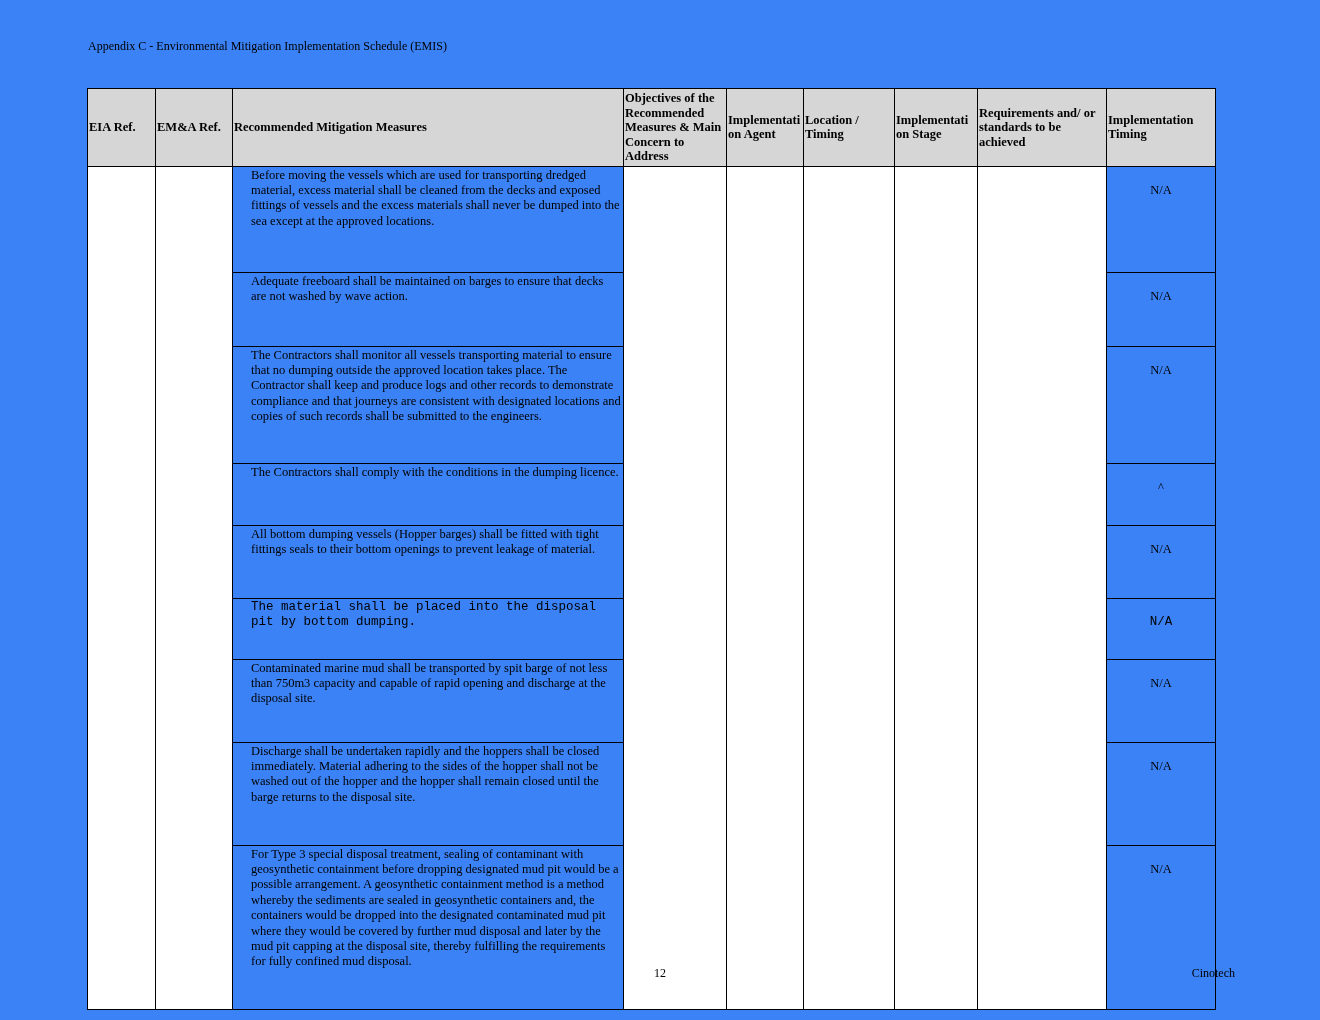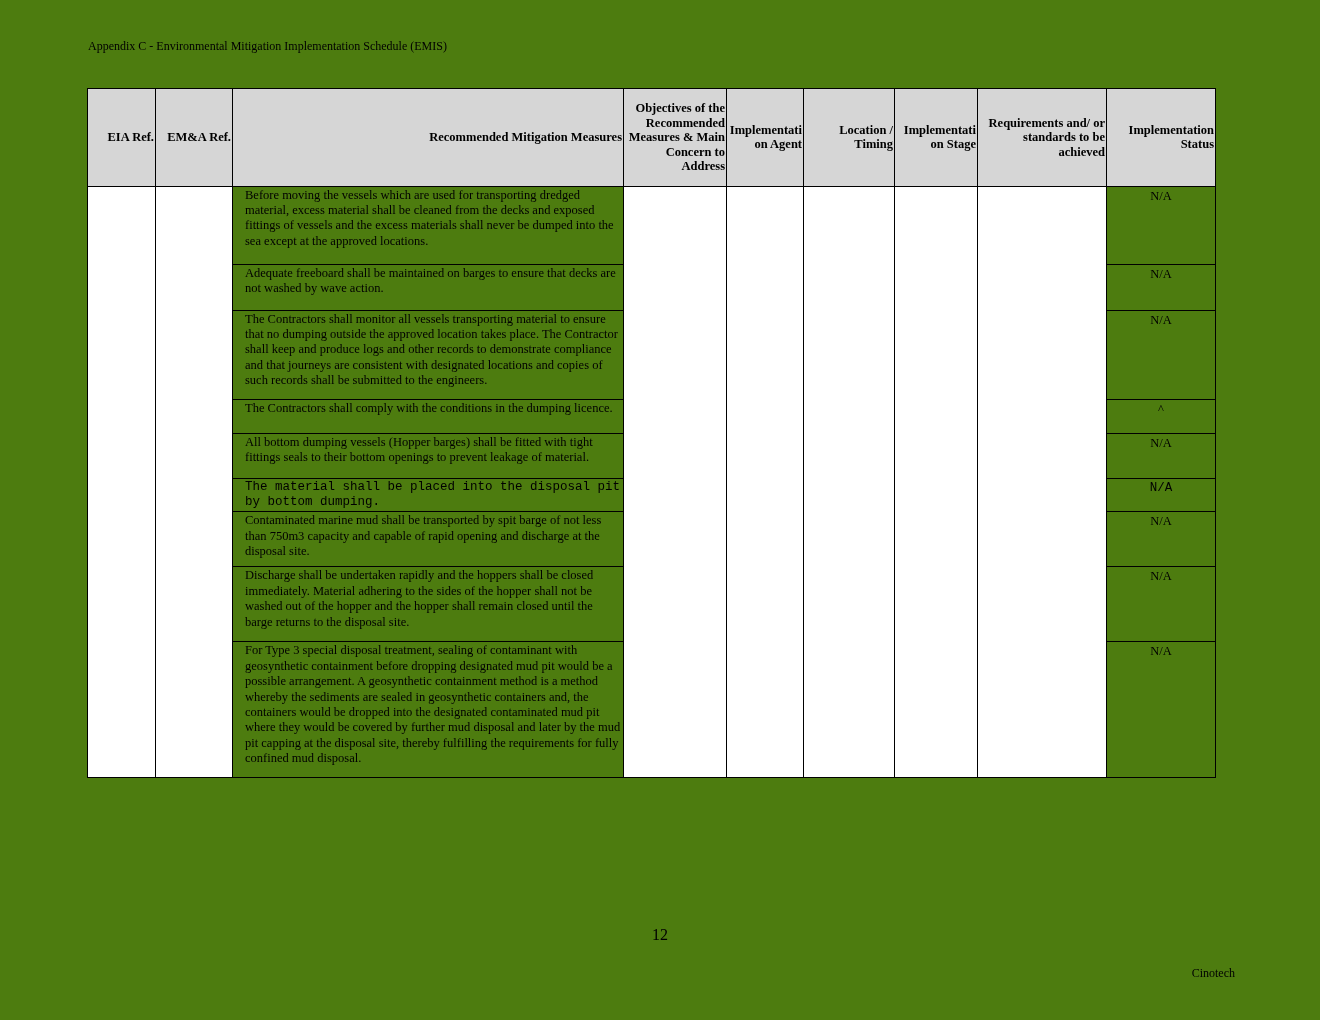--- a/index.html
+++ b/index.html
@@ -1,20 +1,20 @@
 <!DOCTYPE html>
 <html style="--header-bg: #d6d6d6;"><head>
 <meta charset="utf-8">
 <style>
   html, body { margin: 0; padding: 0; background: #ffffff; }
   .page {
     position: relative;
     width: 1320px;
     height: 1020px;
-    background: #4d7c0f;
+    background: #3b82f6;
     color: #000000;
     font-family: "Liberation Serif", serif;
     overflow: hidden;
   }
   .doc-header {
     position: absolute;
     left: 88px;
     top: 39px;
     font-size: 12px;
     white-space: nowrap;
@@ -30,56 +30,56 @@
   table.emis th, table.emis td {
     border: 1.5px solid #000000;
     vertical-align: top;
     overflow: hidden;
   }
   table.emis th {
     background: var(--header-bg, #d6d6d6);
     font-weight: bold;
     font-size: 12.5px;
     line-height: 14.5px;
-    text-align: right;
+    text-align: left;
     vertical-align: middle;
     white-space: pre-line;
-    padding: 12px 1px;
+    padding: 2px 1px;
     height: 70px;
     overflow-wrap: break-word;
   }
   td.measure {
     font-size: 12.5px;
     line-height: 15.4px;
-    padding: 1px 2px 1px 12px;
+    padding: 1px 2px 1px 18px;
     text-align: left;
   }
   td.status {
     font-size: 12.5px;
     line-height: 15px;
-    padding: 2px 2px;
+    padding: 16px 2px;
     text-align: center;
   }
   td.span-cell { background: #ffffff; }
   .h75  { height: 73px; }
   .h43  { height: 41px; margin-top: 44px; }
   .h86  { height: 84px; }
   .h31  { height: 29px; margin-top: 16px; }
   .h42  { height: 40px; }
   .h30  { height: 28px; font-family: Liberation Mono, monospace; }
   .h52  { height: 50px; }
   .h72  { height: 70px; }
   .h133 { height: 131px; margin-top: 28px; }
   .page-number {
     position: absolute;
     left: 0;
     width: 1320px;
-    top: 926px;
+    top: 966px;
     text-align: center;
-    font-size: 16px;
+    font-size: 12px;
   }
   .footer-brand {
     position: absolute;
     right: 85px;
     top: 966px;
     font-size: 12px;
   }
 </style>
 </head>
 <body>
@@ -113,21 +113,21 @@
         <th>Implementati
 on Agent</th>
         <th>Location /
 Timing</th>
         <th>Implementati
 on Stage</th>
         <th>Requirements and/ or
 standards to be
 achieved</th>
         <th>Implementation
-Status</th>
+Timing</th>
       </tr>
     </thead>
     <tbody>
       <tr>
         <td class="span-cell" rowspan="9"></td>
         <td class="span-cell" rowspan="9"></td>
         <td class="measure h75">Before moving the vessels which are used for transporting dredged material, excess material shall be cleaned from the decks and exposed fittings of vessels and the excess materials shall never be dumped into the sea except at the approved locations.</td>
         <td class="span-cell" rowspan="9"></td>
         <td class="span-cell" rowspan="9"></td>
         <td class="span-cell" rowspan="9"></td>

